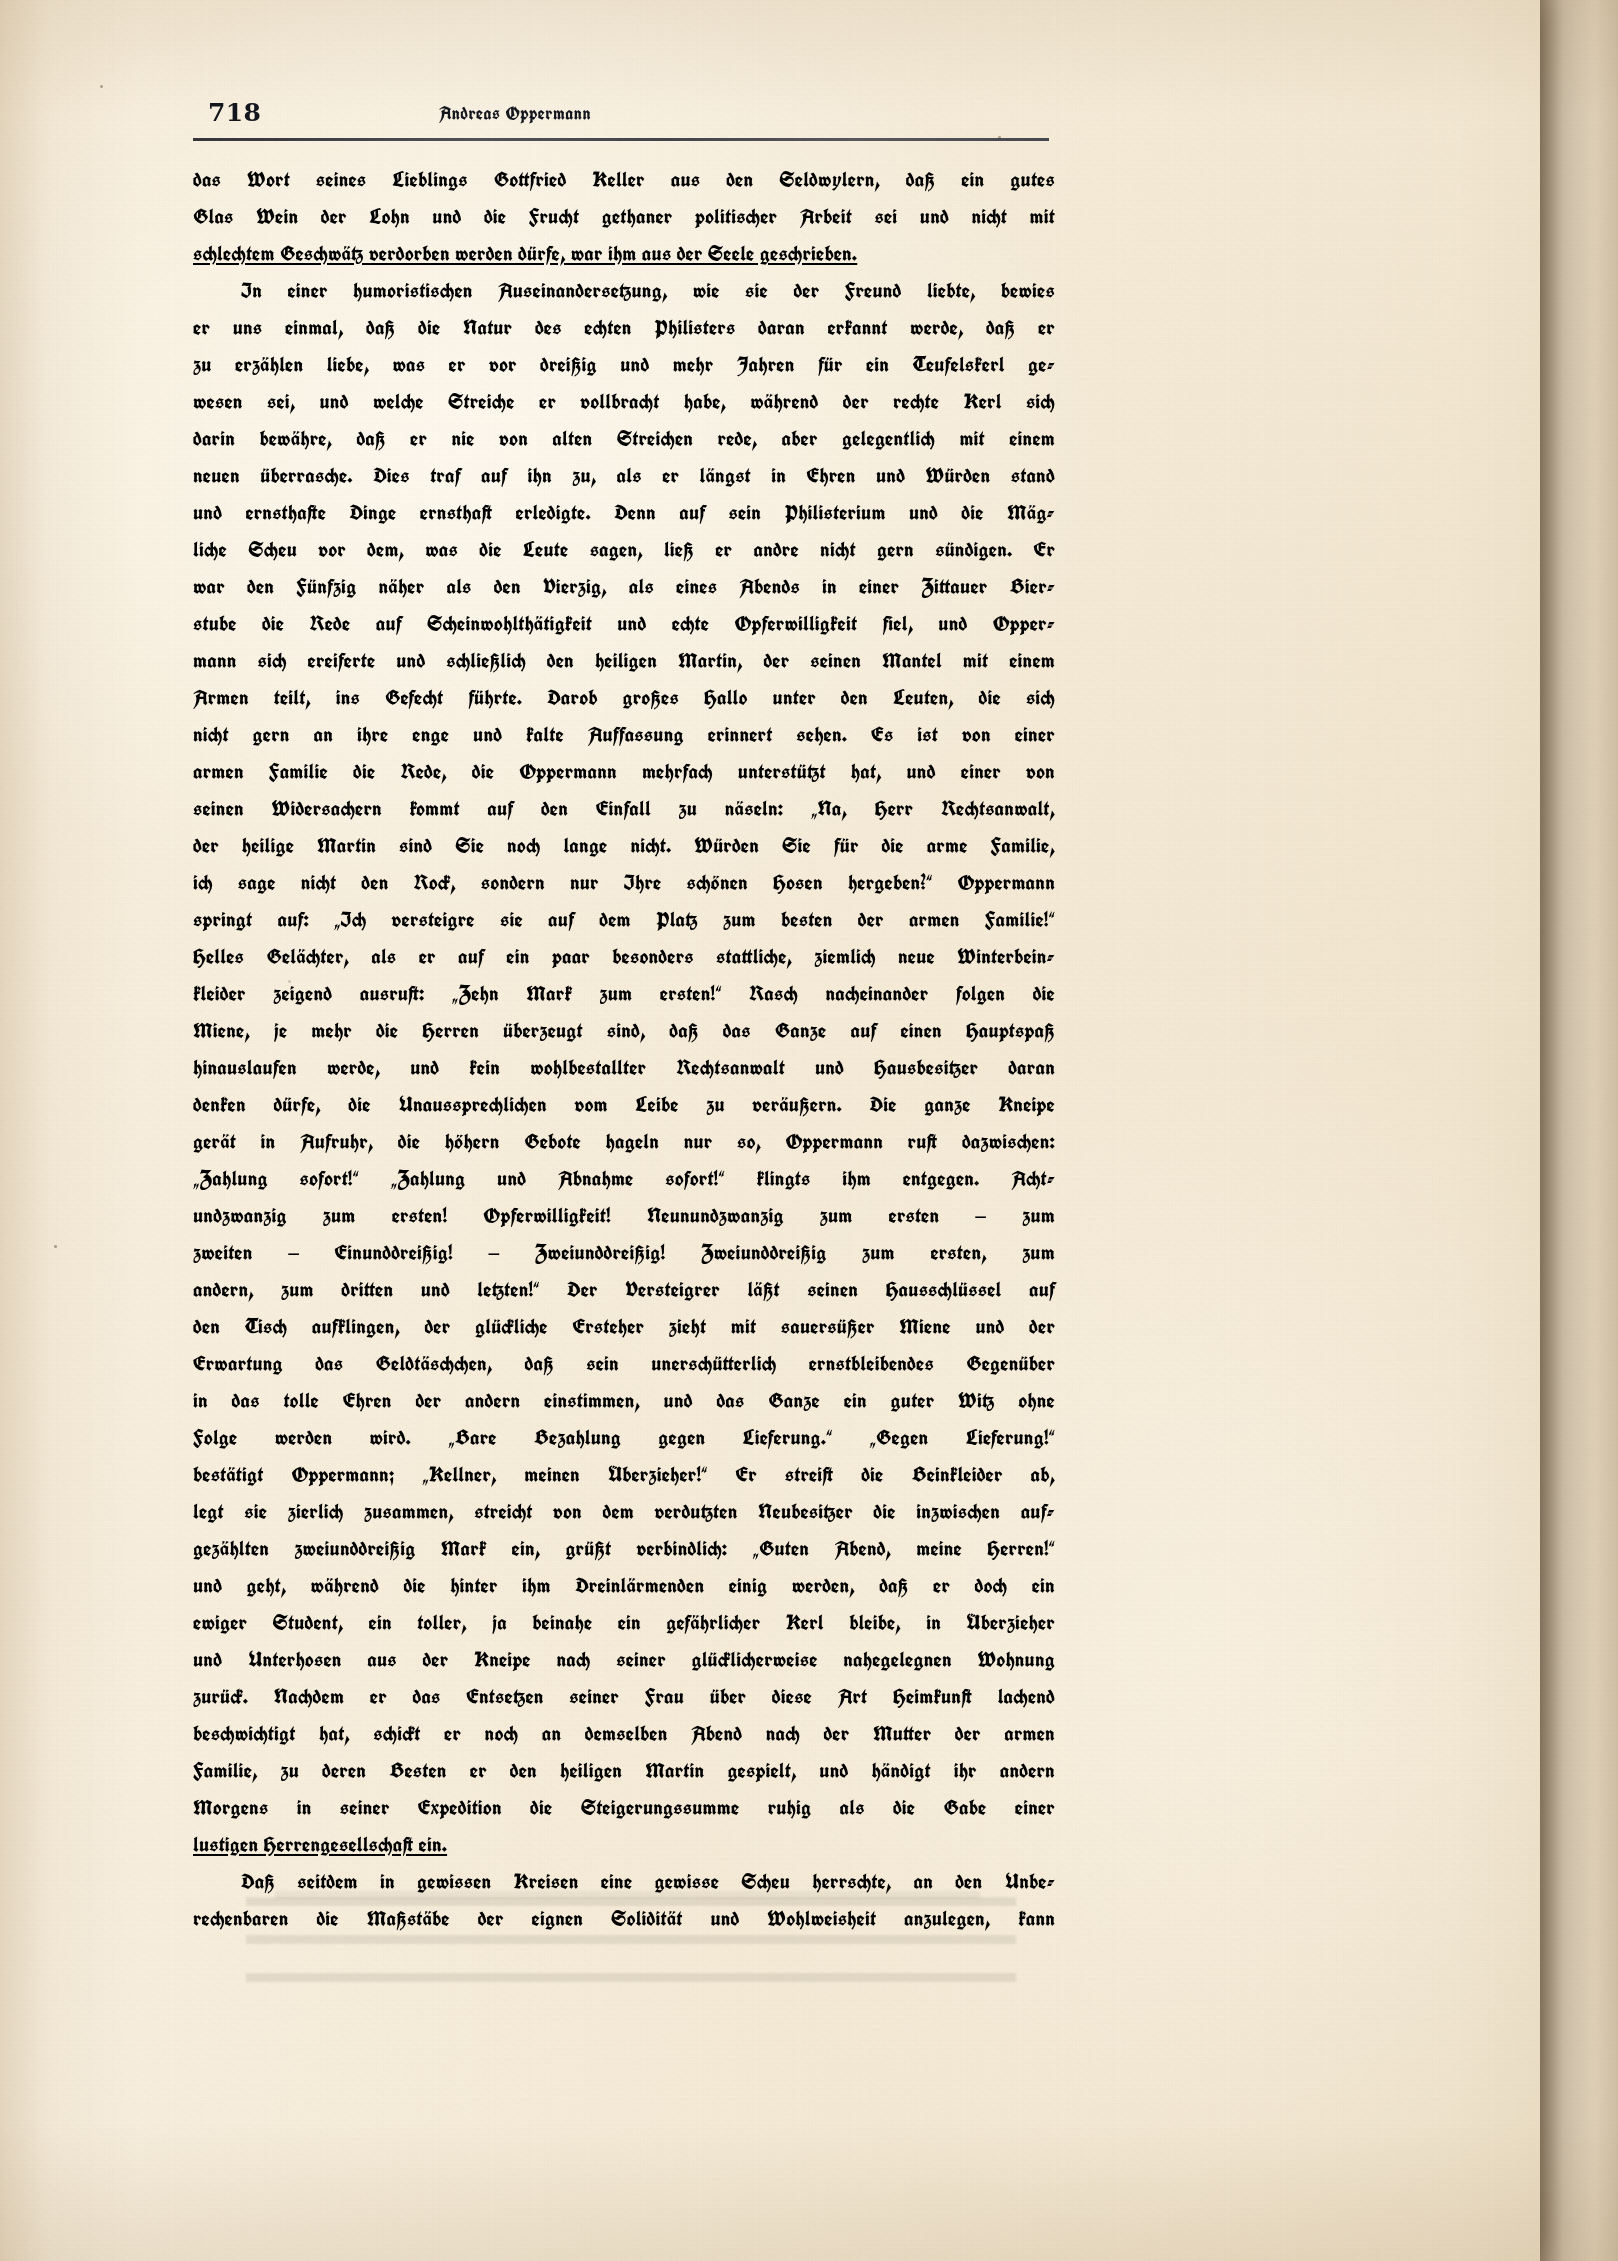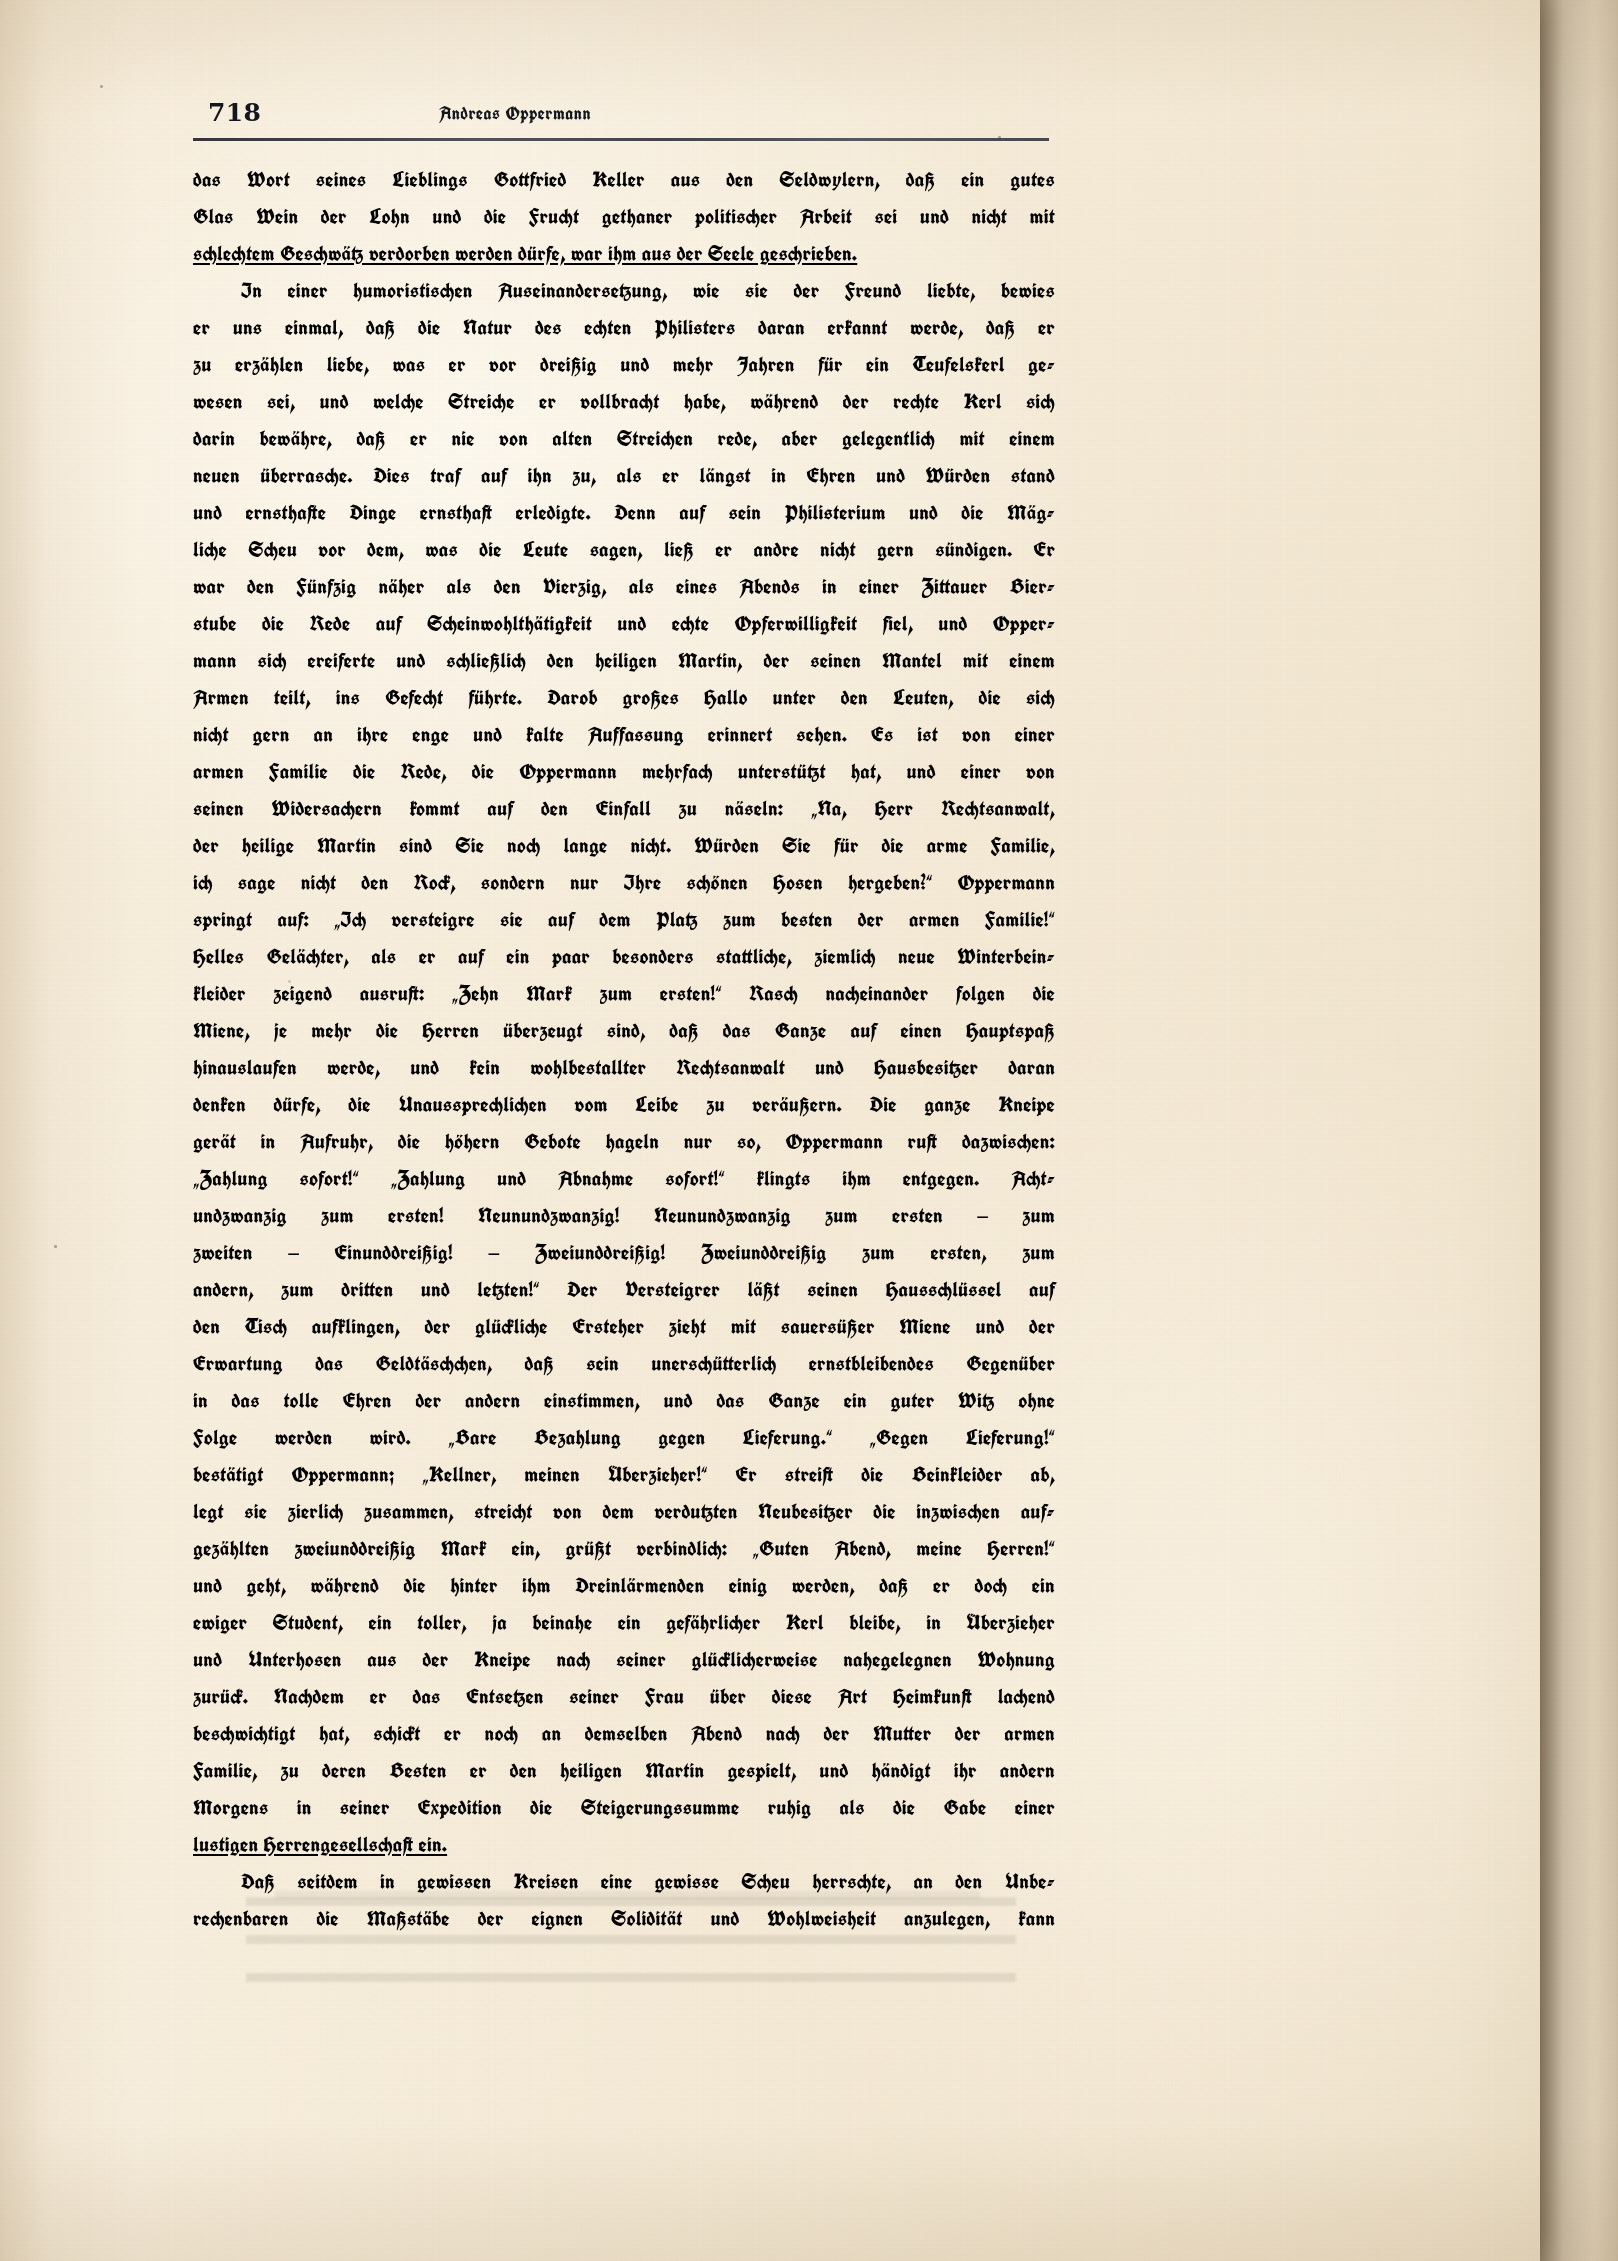--- a/index.html
+++ b/index.html
@@ -589,21 +589,21 @@
         <span>sofort!“</span>
         <span>klingts</span>
         <span>ihm</span>
         <span>entgegen.</span>
         <span>Acht=</span>
       </div>
       <div class="ln just">
         <span>undzwanzig</span>
         <span>zum</span>
         <span>ersten!</span>
-        <span>Neunundzwanzig!</span>
+        <span>Opferwilligkeit!</span>
         <span>Neunundzwanzig</span>
         <span>zum</span>
         <span>ersten</span>
         <span>—</span>
         <span>zum</span>
       </div>
       <div class="ln just">
         <span>zweiten</span>
         <span>—</span>
         <span>Einunddreißig!</span>

